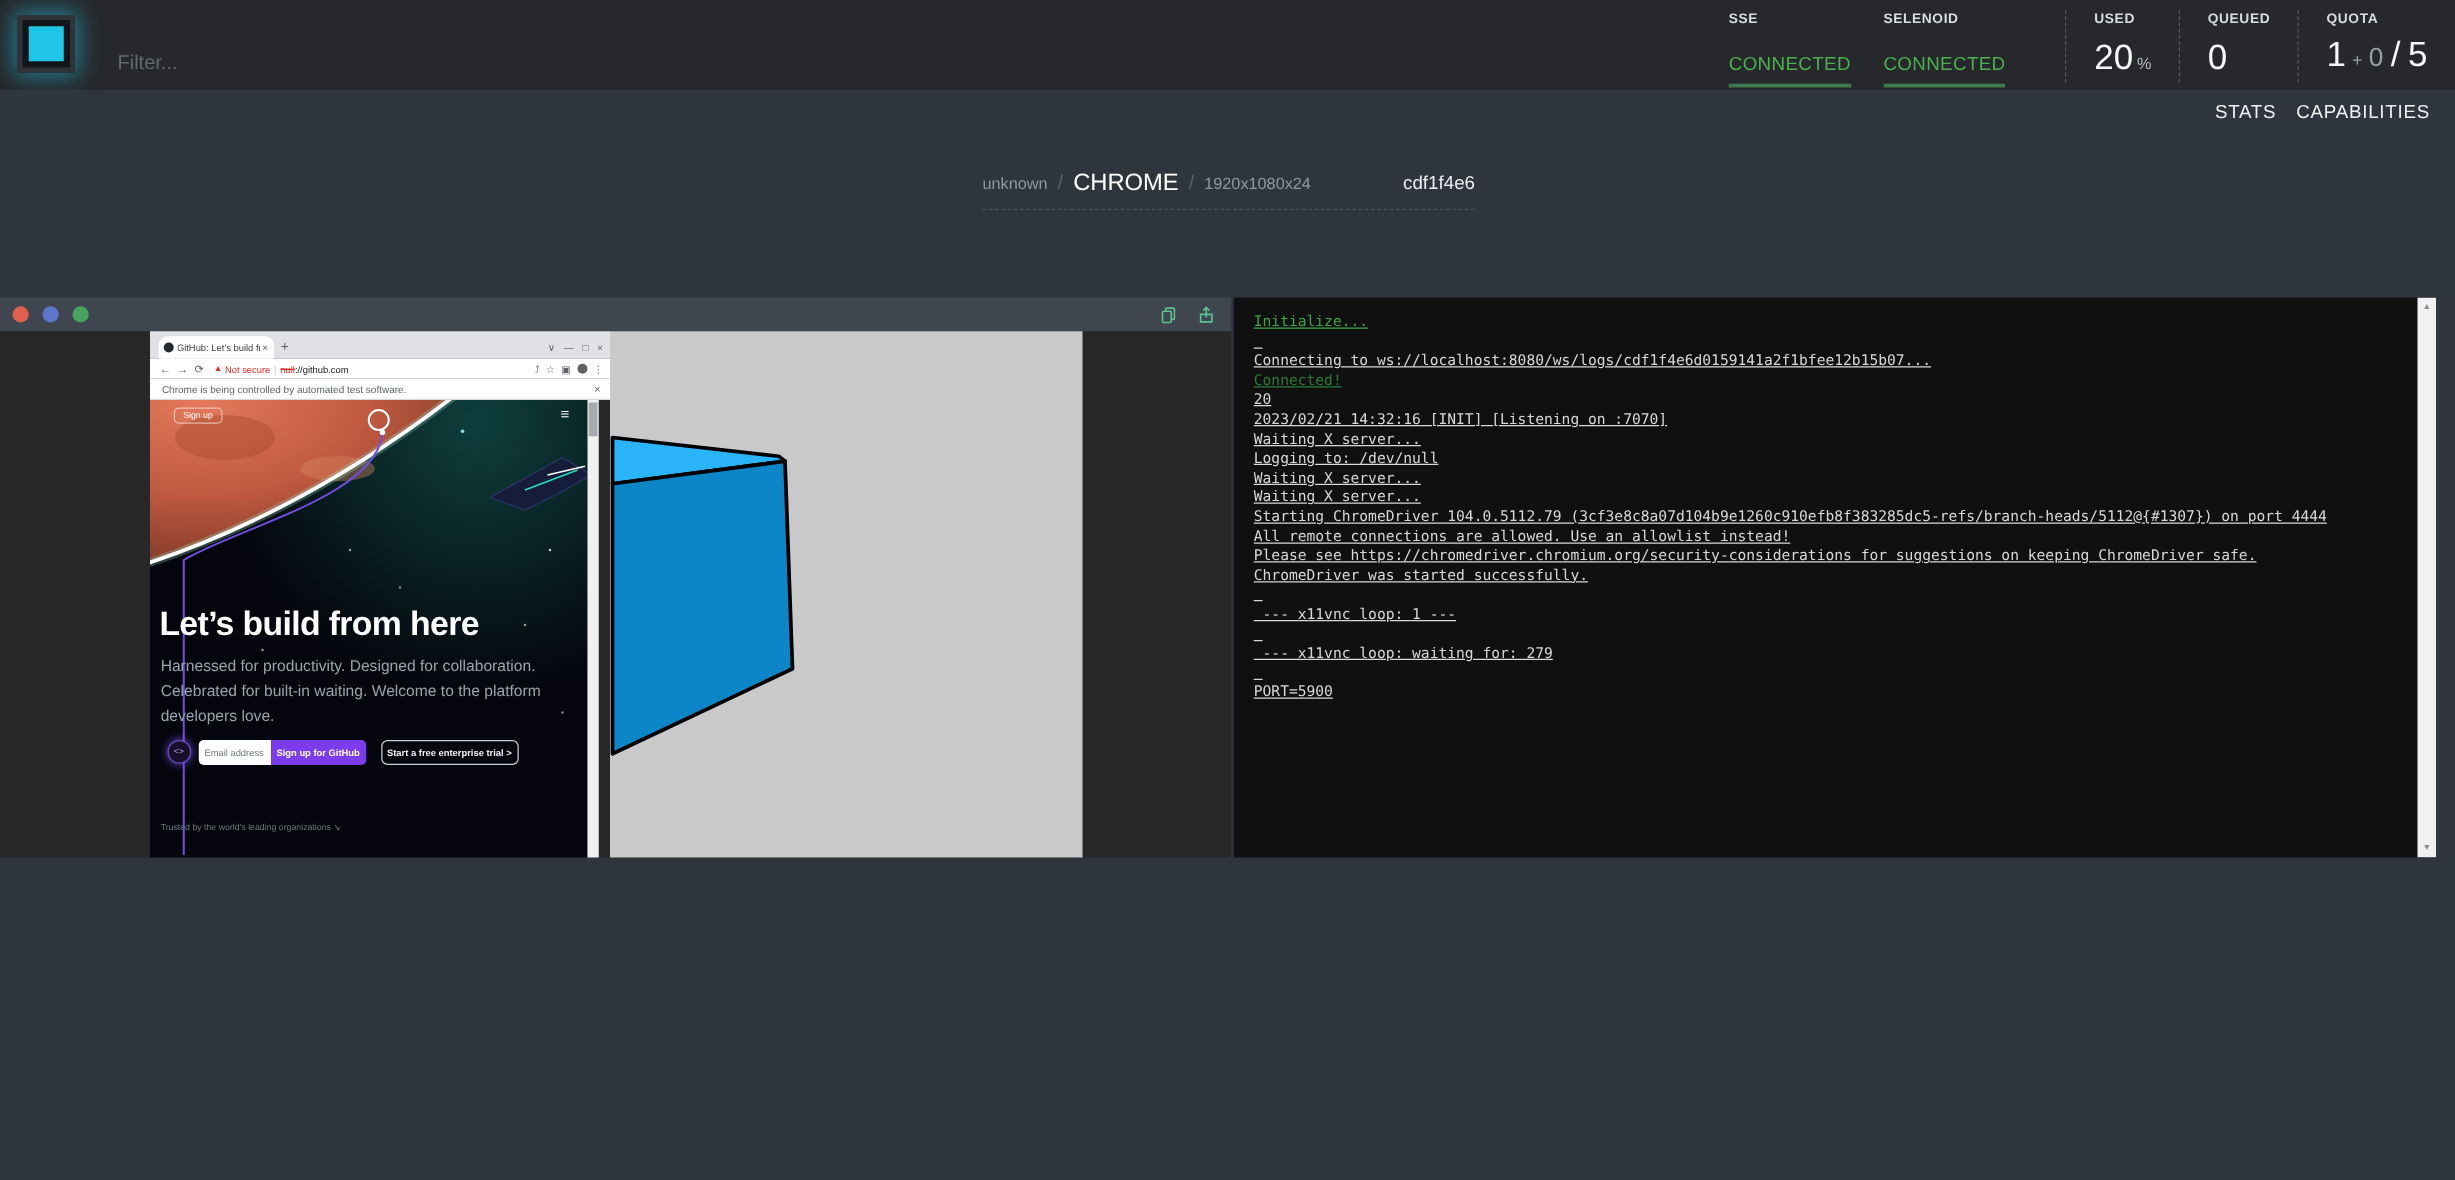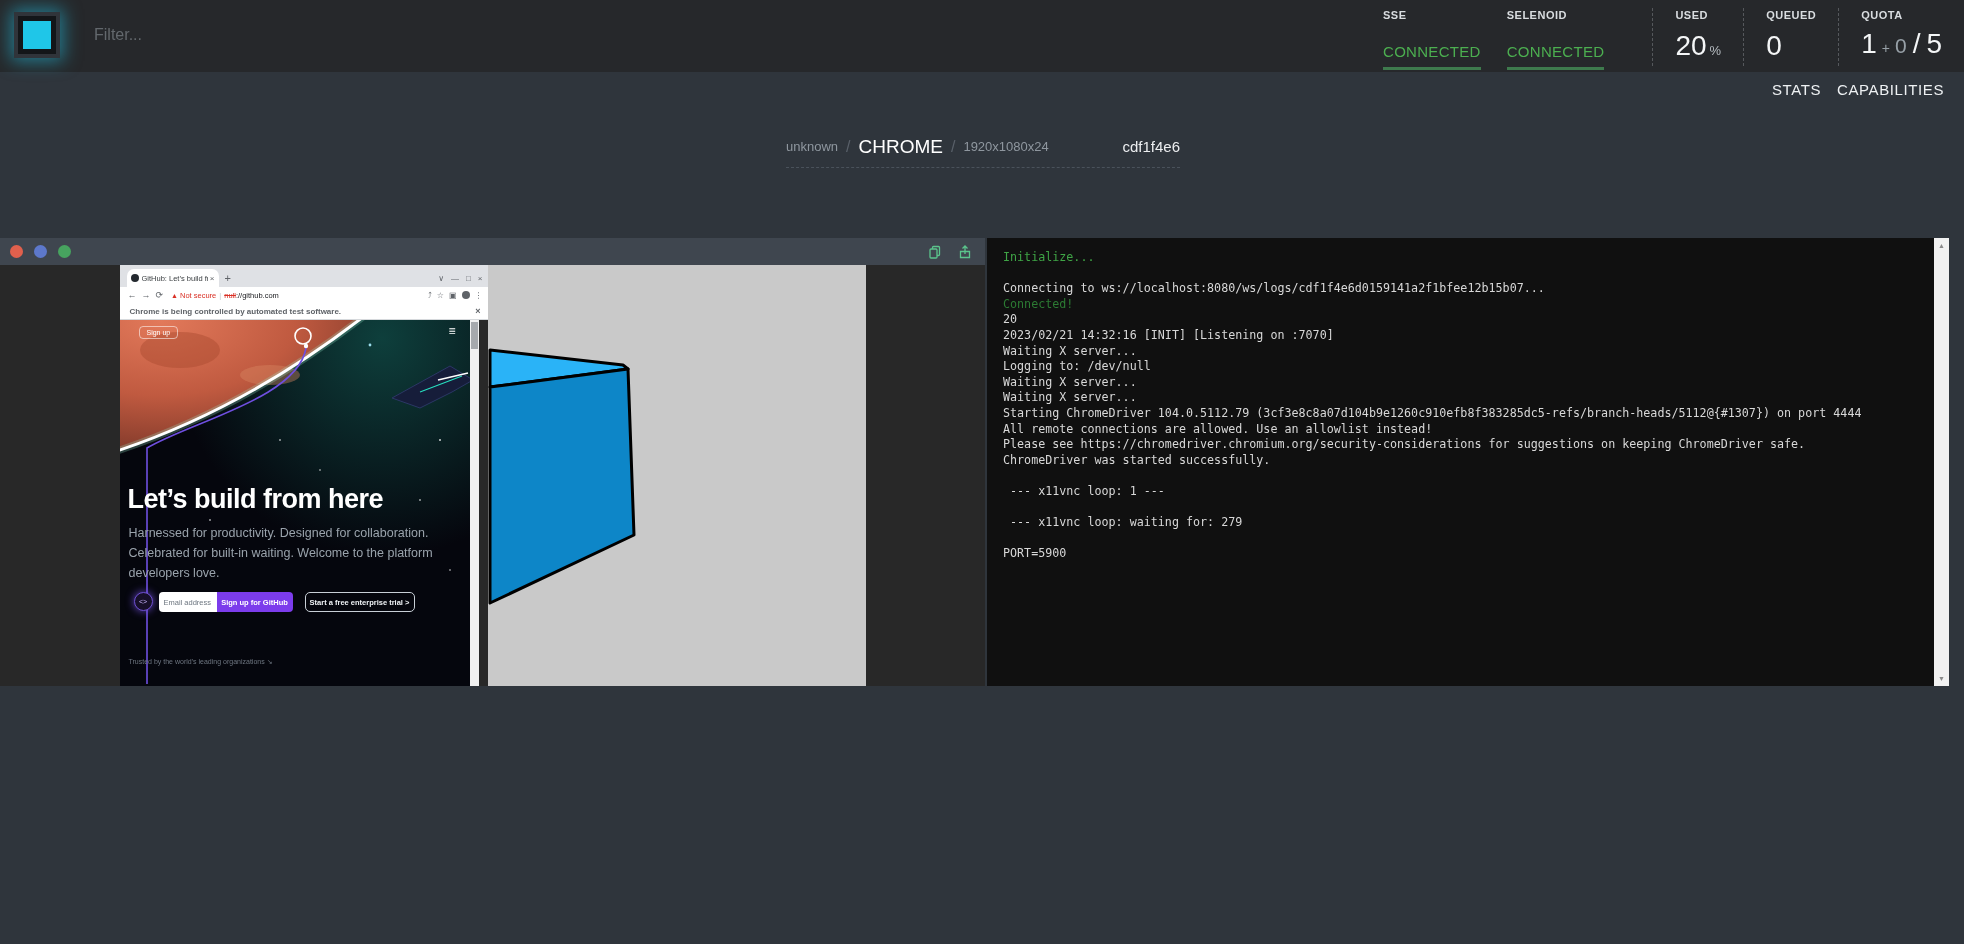--- a/index.html
+++ b/index.html
@@ -6,21 +6,21 @@
   html,body { background:#2f353c; }
   body { font-family:"Liberation Sans", sans-serif; }
   #app { position:relative; width:1964px; height:944px; background:#2f353c; overflow:hidden; }
 
   
   .topbar { position:absolute; top:0; left:0; width:1964px; height:72px; background:#26282b; }
   .logo { position:absolute; left:14px; top:12px; width:46px; height:46px; background:#131619;
           border:4px solid #30343a; display:flex; align-items:center; justify-content:center;
           box-shadow:0 0 18px 3px rgba(34,196,232,.55); cursor:pointer; }
   .logo-inner { width:28px; height:28px; background:#1fc6e8; }
-  .filter-input { position:absolute; left:94px; top:18px; width:360px; height:34px; background:transparent;
+  .filter-input { position:absolute; left:94px; top:34px; width:360px; height:34px; background:transparent;
           border:none; outline:none; color:#c7ccd1; font-size:16px; }
   .filter-input::placeholder { color:#63686d; }
 
   .status-strip { position:absolute; right:22px; top:0; height:72px; display:flex; align-items:stretch; }
   .st-item { display:flex; flex-direction:column; justify-content:space-between; padding:9px 0 12px 0; position:relative; }
   .st-label { font-size:11px; font-weight:bold; letter-spacing:.5px; color:#d9dde0; }
   .st-conn { font-size:15px; color:#4caf50; letter-spacing:.3px; }
   .conn-underline { position:absolute; left:0; bottom:2px; width:100%; height:3px; background:#3e7a4d; }
   .st-item.conn { margin-right:26px; }
   .st-sep { border-left:1px dashed #55585c; margin:8px 22px 6px 22px; }
@@ -71,21 +71,21 @@
   .rb-toolbar { height:16px; background:#ffffff; display:flex; align-items:center; font-size:9px; color:#5f6368; }
   .rb-nav { display:flex; gap:5px; margin-left:8px; }
   .rb-url { display:flex; align-items:center; margin-left:8px; font-size:7.5px; }
   .rb-warn-tri { color:#d93025; font-size:7px; }
   .rb-warn-txt { color:#d93025; margin-left:2px; }
   .rb-url-bar { color:#c4c7cb; margin:0 3px; }
   .rb-scheme { color:#d93025; text-decoration:line-through; }
   .rb-host { color:#202124; }
   .rb-tools { margin-left:auto; margin-right:5px; display:flex; gap:5px; font-size:8px; color:#5f6368; }
   .rb-avatar { width:8px; height:8px; border-radius:50%; background:#5f6368; }
-  .rb-infobar { height:17px; background:#ffffff; border-bottom:1px solid #d6d9dc; display:flex; align-items:center;font-weight:bold; }
+  .rb-infobar { height:17px; background:#ffffff; border-bottom:1px solid #d6d9dc; display:flex; align-items:center; }
   .rb-info-text { font-size:8px; color:#5f6368; margin-left:10px; }
   .rb-info-close { margin-left:auto; margin-right:7px; font-size:9px; color:#5f6368; }
   .rb-content { flex:1; display:flex; }
 
   
   .gh-page { position:relative; width:350px; background:#05060d; overflow:hidden; }
   .gh-bg { position:absolute; left:0; top:0; }
   .gh-signup { position:absolute; left:19px; top:6px; padding:2px 7px; border:1px solid rgba(255,255,255,.55);
                border-radius:4px; color:#ffffff; font-size:7px; }
   .gh-burger { position:absolute; right:14px; top:4px; color:#ffffff; font-size:12px; }
@@ -108,21 +108,21 @@
   .rb-thumb { position:absolute; top:2px; left:1px; width:7px; height:27px; background:#a6a9ad; }
 
   
   .desktop { flex:1; background:#c9c9c9; position:relative; }
   .desktop svg { position:absolute; left:0; top:0; }
 
   
   .log-card { flex:1; margin-left:2px; margin-right:15px; background:#101010; position:relative;
               padding:12px 30px 0 16px; overflow:hidden; }
   .log-lines { font-family:"DejaVu Sans Mono", monospace; font-size:11.7px; line-height:15.6px; color:#d8d8d8; }
-  .log-line { white-space:pre; min-height:15.6px; }
+  .log-line { white-space:pre; min-height:15.6px;text-decoration:underline; }
   .log-line.green { color:#3fa546; }
   .log-line.darkgreen { color:#2c7a33; }
   .log-scrollbar { position:absolute; right:0; top:0; bottom:0; width:15px; background:#f1f1f1; cursor:pointer; }
   .sb-arrow { position:absolute; left:0; width:15px; text-align:center; font-size:7px; color:#8a8a8a; }
   .sb-up { top:4px; } .sb-down { bottom:4px; }
 </style>
 </head>
 <body>
 
 <div id="app">

